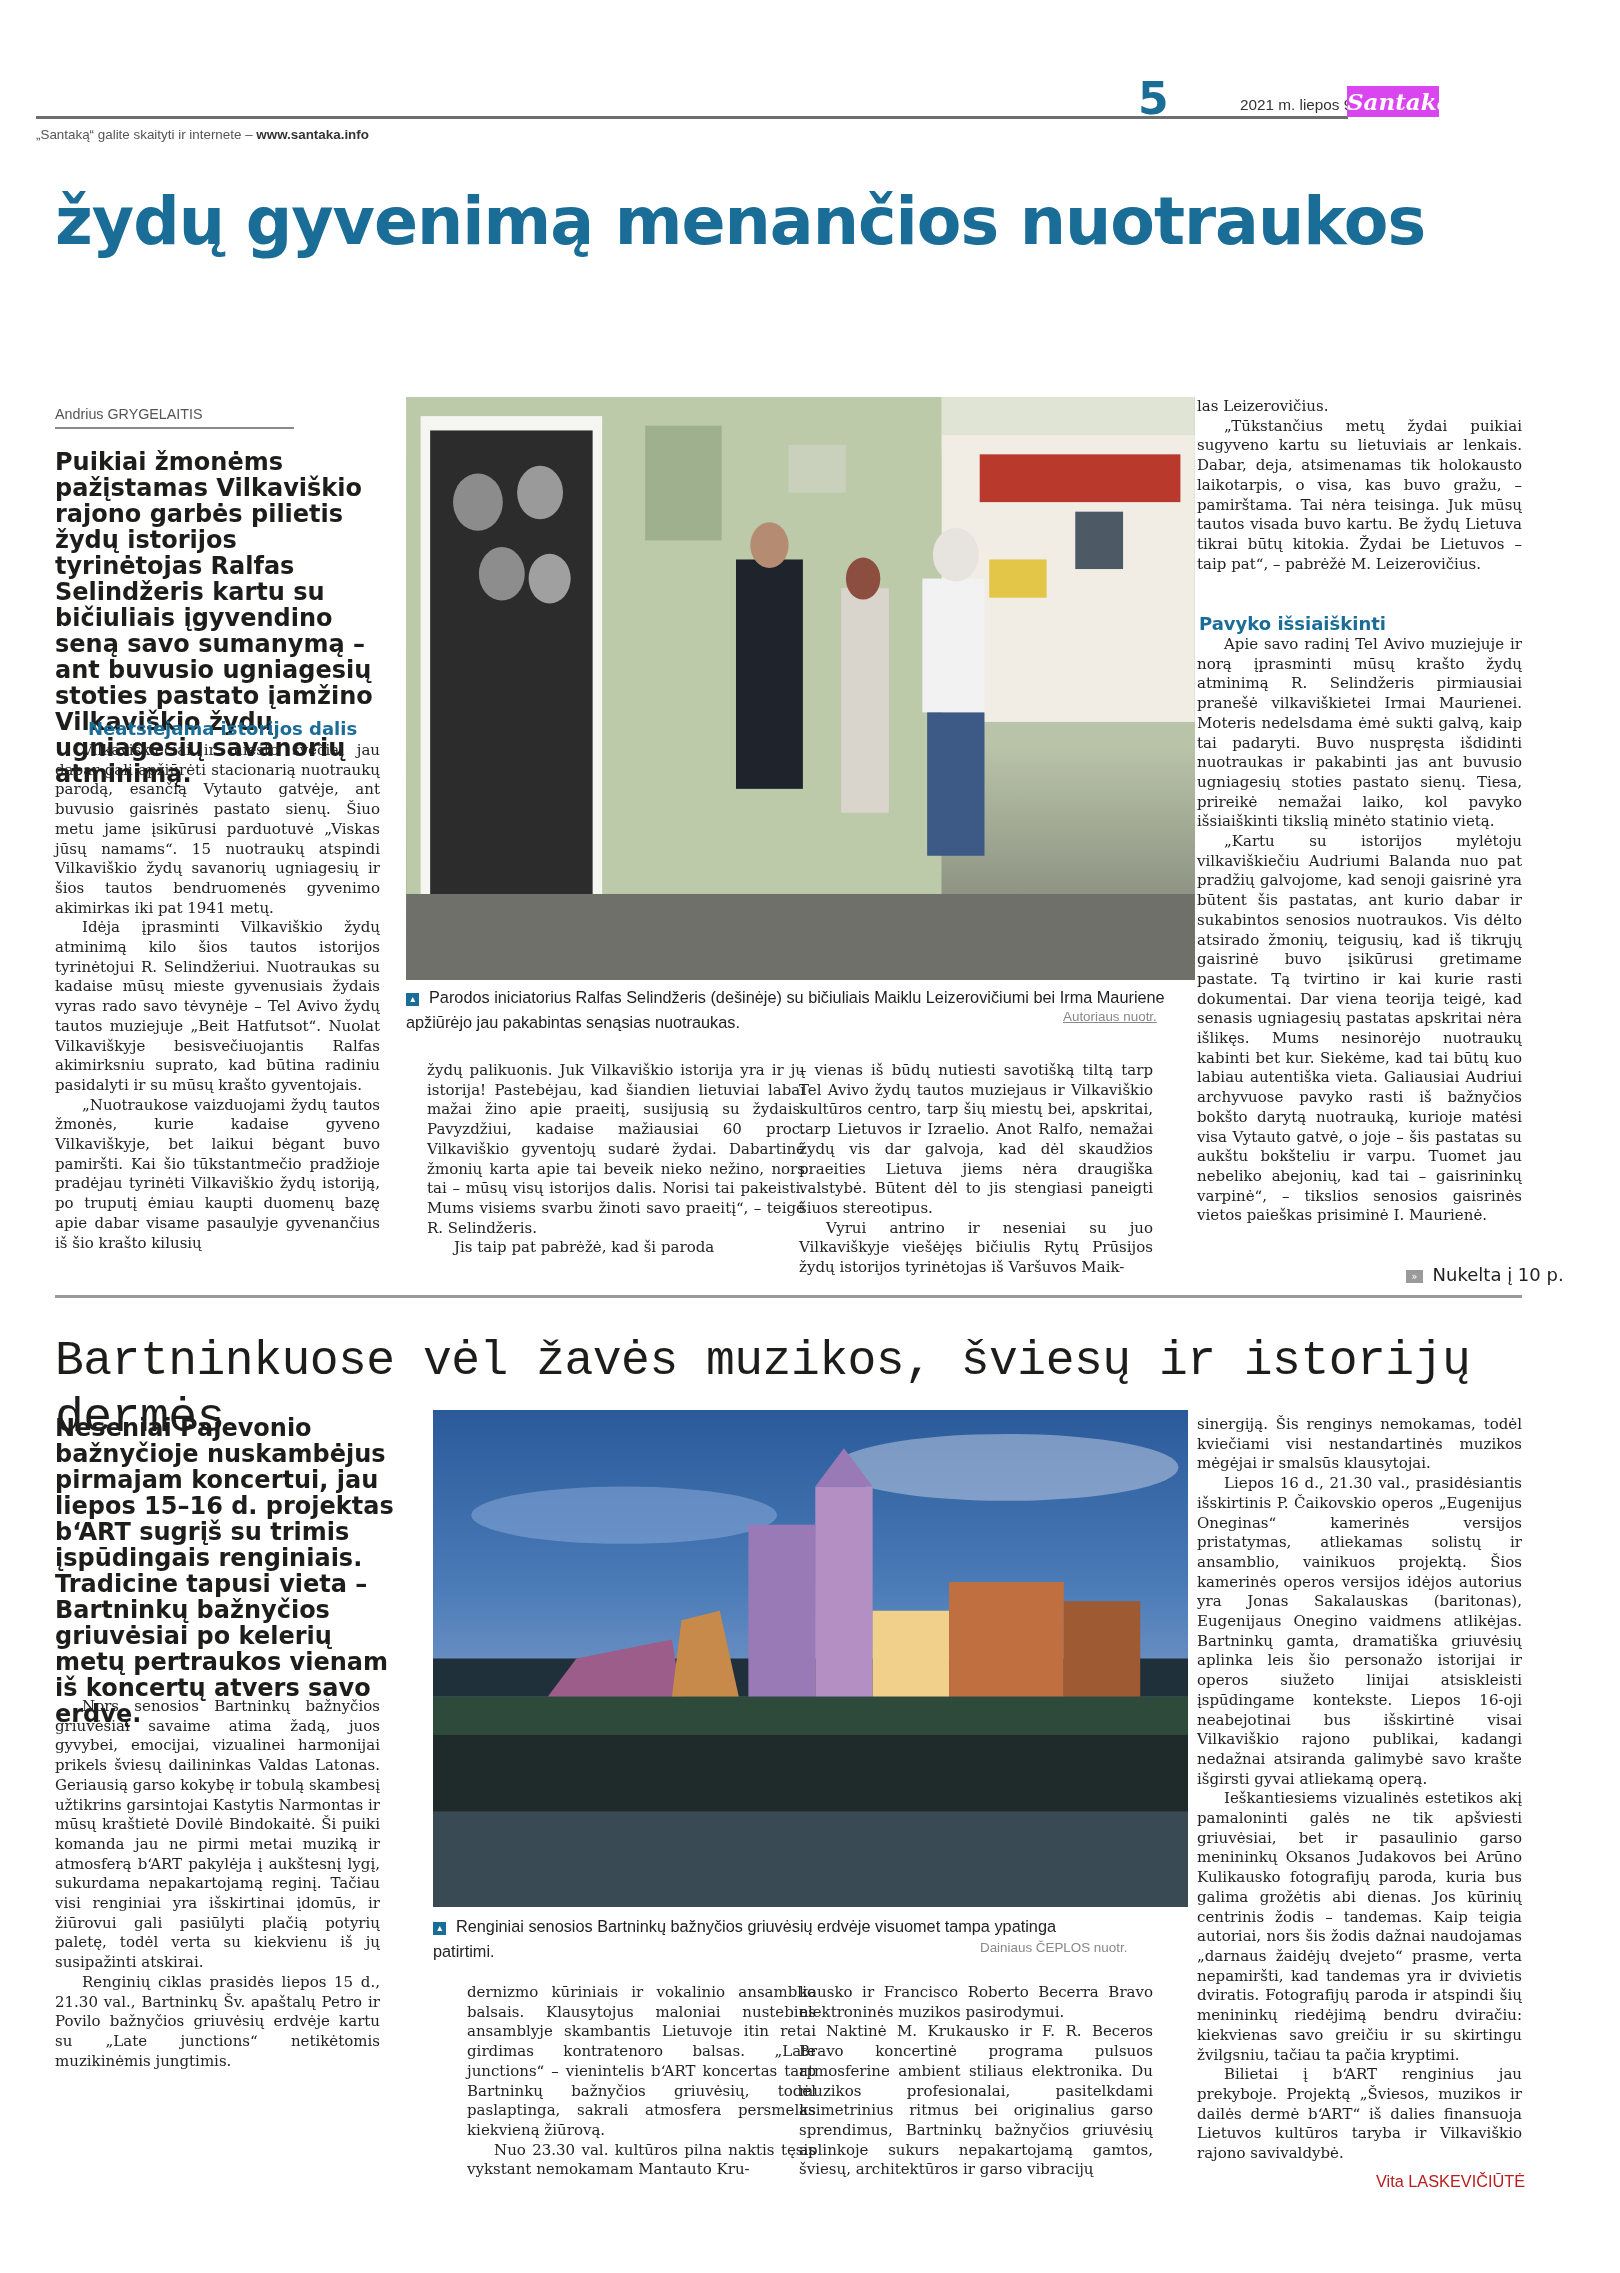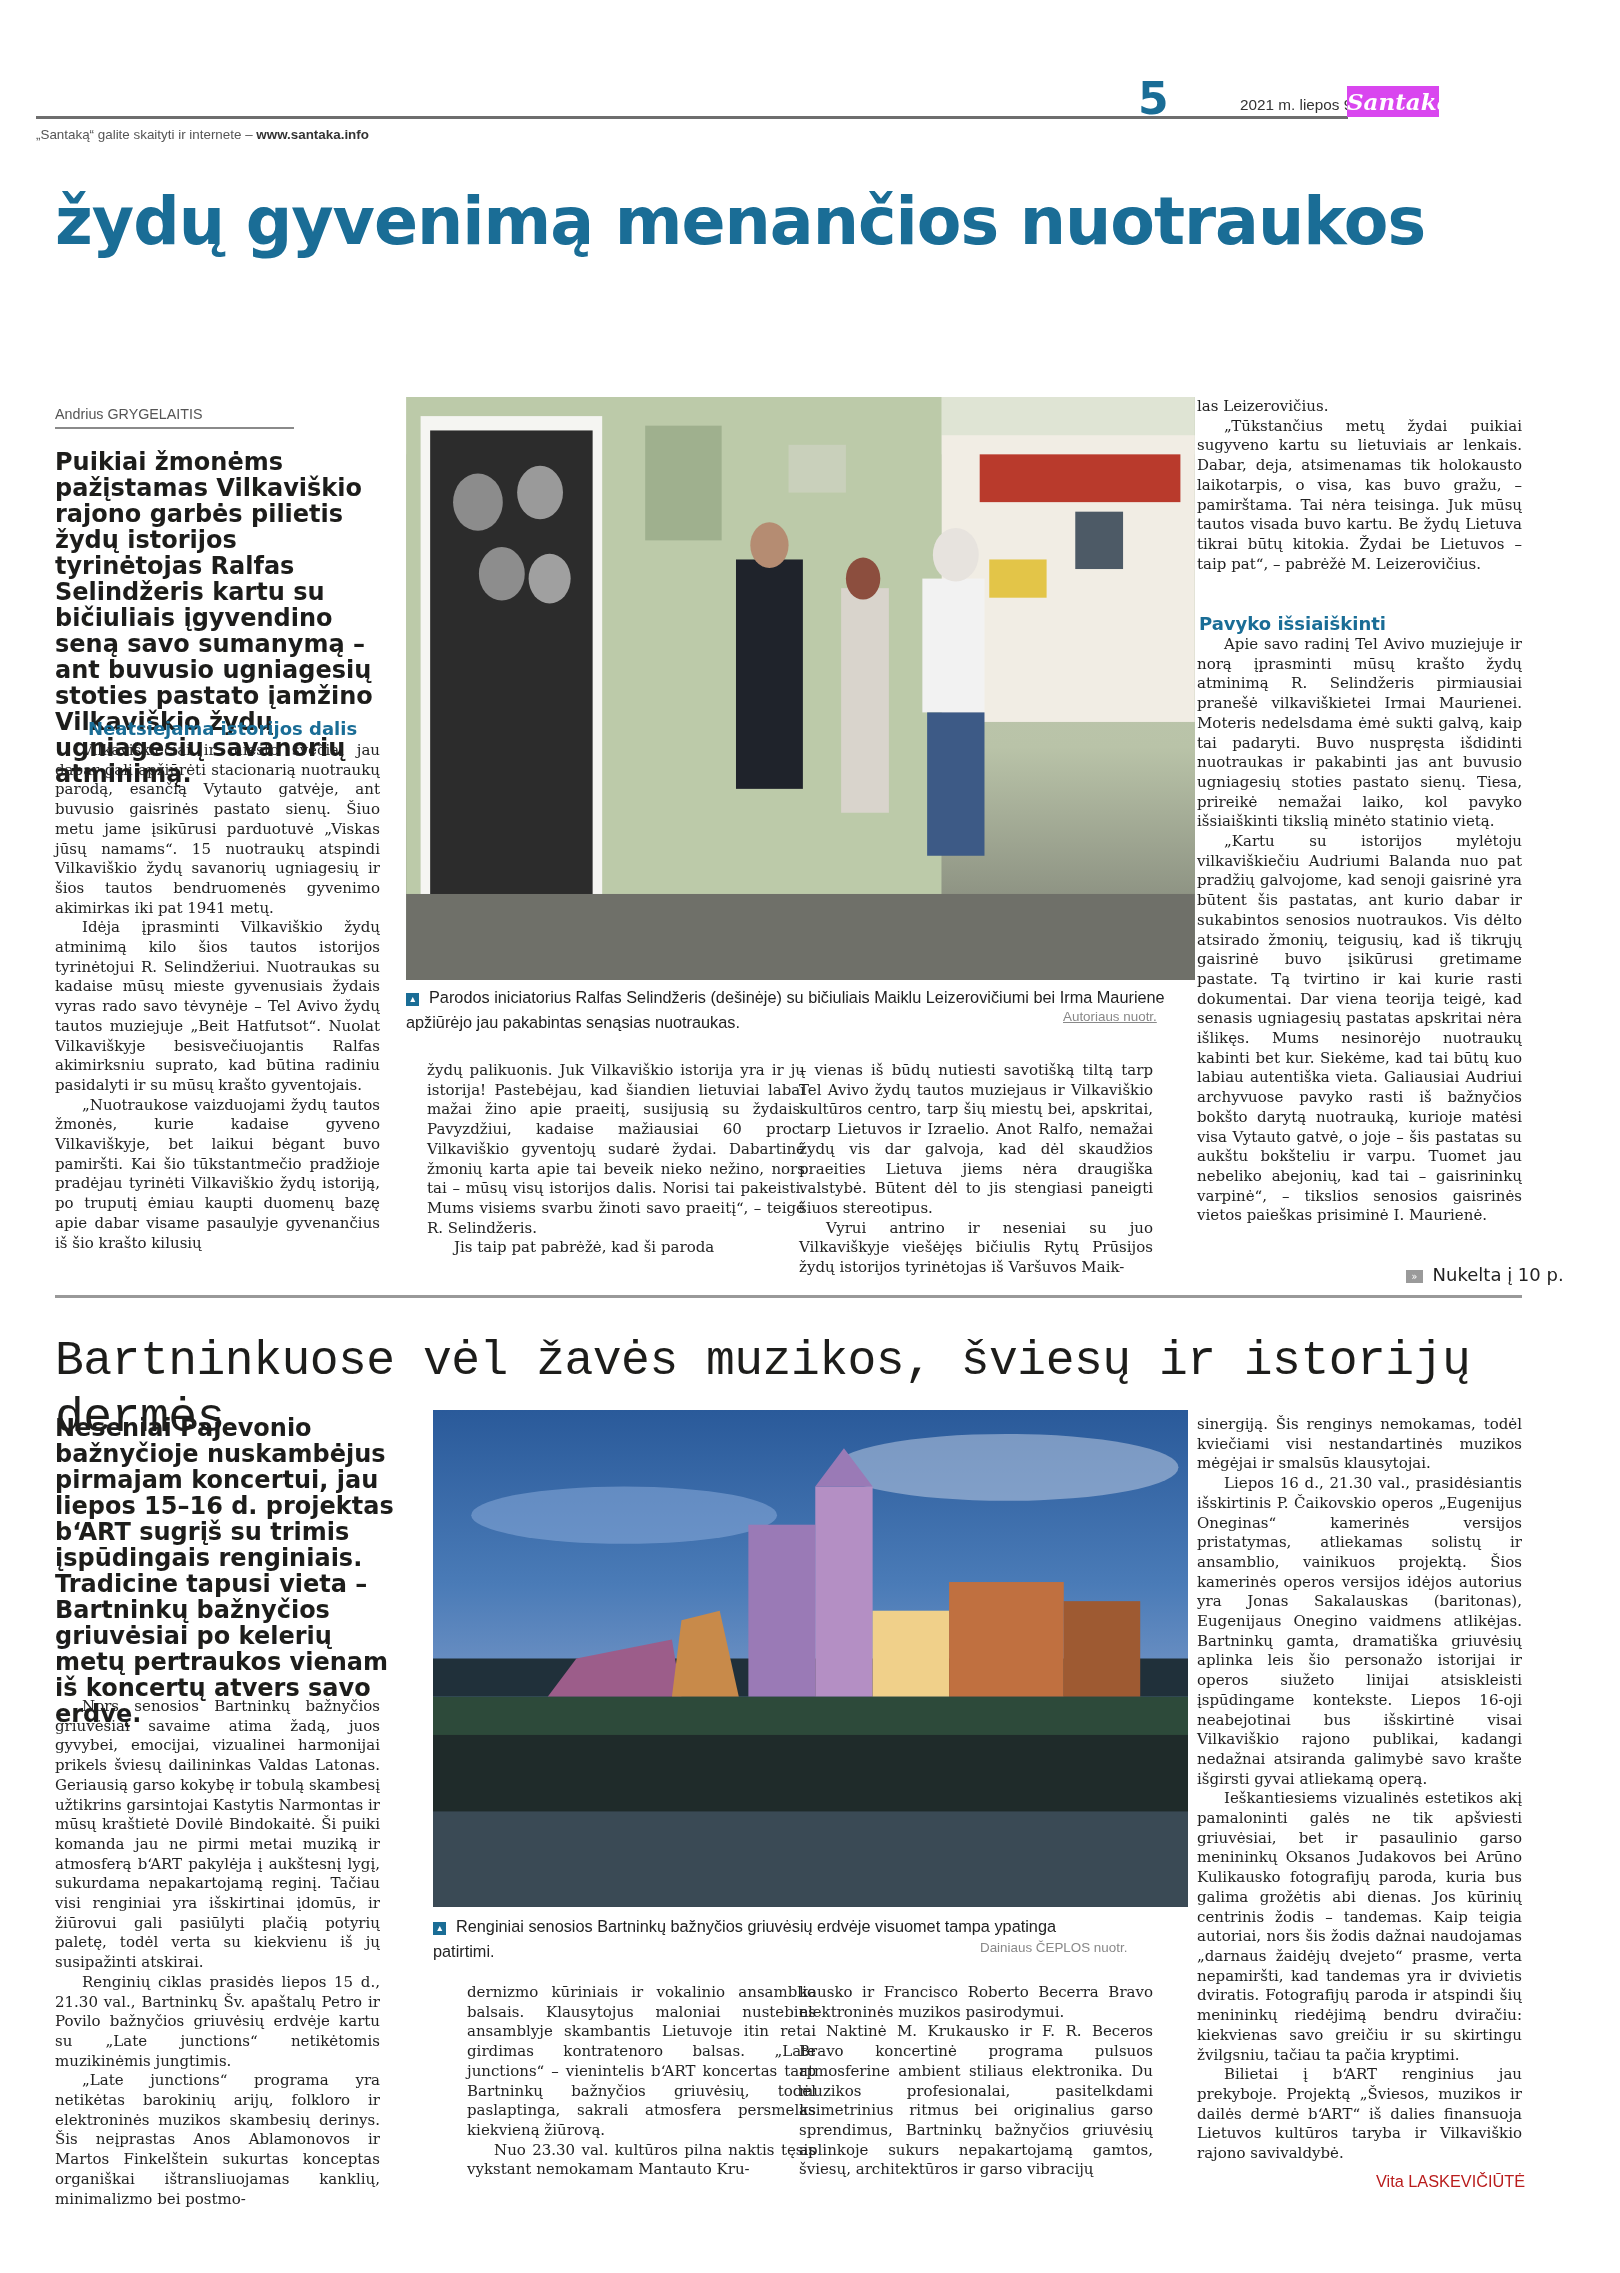--- a/index.html
+++ b/index.html
@@ -125,21 +125,20 @@
 
 <div class="rule" style="left:55px; top:1295px; width:1467px; background:#999;"></div>
 
 <div class="abs headline2">Bartninkuose vėl žavės muzikos, šviesų ir istorijų dermės</div>
 
 <div class="abs lead" style="left:55px; top:1415px; width:339px;">Neseniai Pajevonio bažnyčioje nuskambėjus pirmajam koncertui, jau liepos 15–16 d. projektas b‘ART sugrįš su trimis įspūdingais renginiais. Tradicine tapusi vieta – Bartninkų bažnyčios griuvėsiai po kelerių metų pertraukos vienam iš koncertų atvers savo erdvę.</div>
 
 <div class="abs body" style="left:55px; top:1697px; width:325px;">
   <p>Nors senosios Bartninkų bažnyčios griuvėsiai savaime atima žadą, juos gyvybei, emocijai, vizualinei harmonijai prikels šviesų dailininkas Valdas Latonas. Geriausią garso kokybę ir tobulą skambesį užtikrins garsintojai Kastytis Narmontas ir mūsų kraštietė Dovilė Bindokaitė. Ši puiki komanda jau ne pirmi metai muziką ir atmosferą b‘ART pakylėja į aukštesnį lygį, sukurdama nepakartojamą reginį. Tačiau visi renginiai yra išskirtinai įdomūs, ir žiūrovui gali pasiūlyti plačią potyrių paletę, todėl verta su kiekvienu iš jų susipažinti atskirai.</p>
   <p>Renginių ciklas prasidės liepos 15 d., 21.30 val., Bartninkų Šv. apaštalų Petro ir Povilo bažnyčios griuvėsių erdvėje kartu su „Late junctions“ netikėtomis muzikinėmis jungtimis.</p>
-  <p>„Late junctions“ programa yra netikėtas barokinių arijų, folkloro ir elektroninės muzikos skambesių derinys. Šis neįprastas Anos Ablamonovos ir Martos Finkelštein sukurtas konceptas organiškai ištransliuojamas kanklių, minimalizmo bei postmo-</p>
 </div>
 
 <div class="photo" style="left:433px; top:1410px; width:755px; height:497px; background: linear-gradient(180deg, #2a5a9a 0%, #4a7bb7 35%, #6f92c4 55%, #3a5a78 75%, #2d3a3c 100%);">
   <svg width="755" height="497" viewBox="0 0 790 520">
     <ellipse cx="600" cy="60" rx="180" ry="35" fill="#c7d3e8" opacity="0.5"></ellipse>
     <ellipse cx="200" cy="110" rx="160" ry="30" fill="#8fb0dd" opacity="0.5"></ellipse>
     <rect x="0" y="260" width="790" height="40" fill="#20303a"></rect>
     <polygon points="120,300 150,260 250,240 260,300" fill="#9c5d8a"></polygon>
     <polygon points="250,300 260,220 300,210 320,300" fill="#c88a4a"></polygon>
     <rect x="330" y="120" width="70" height="180" fill="#9a7ab6"></rect>

